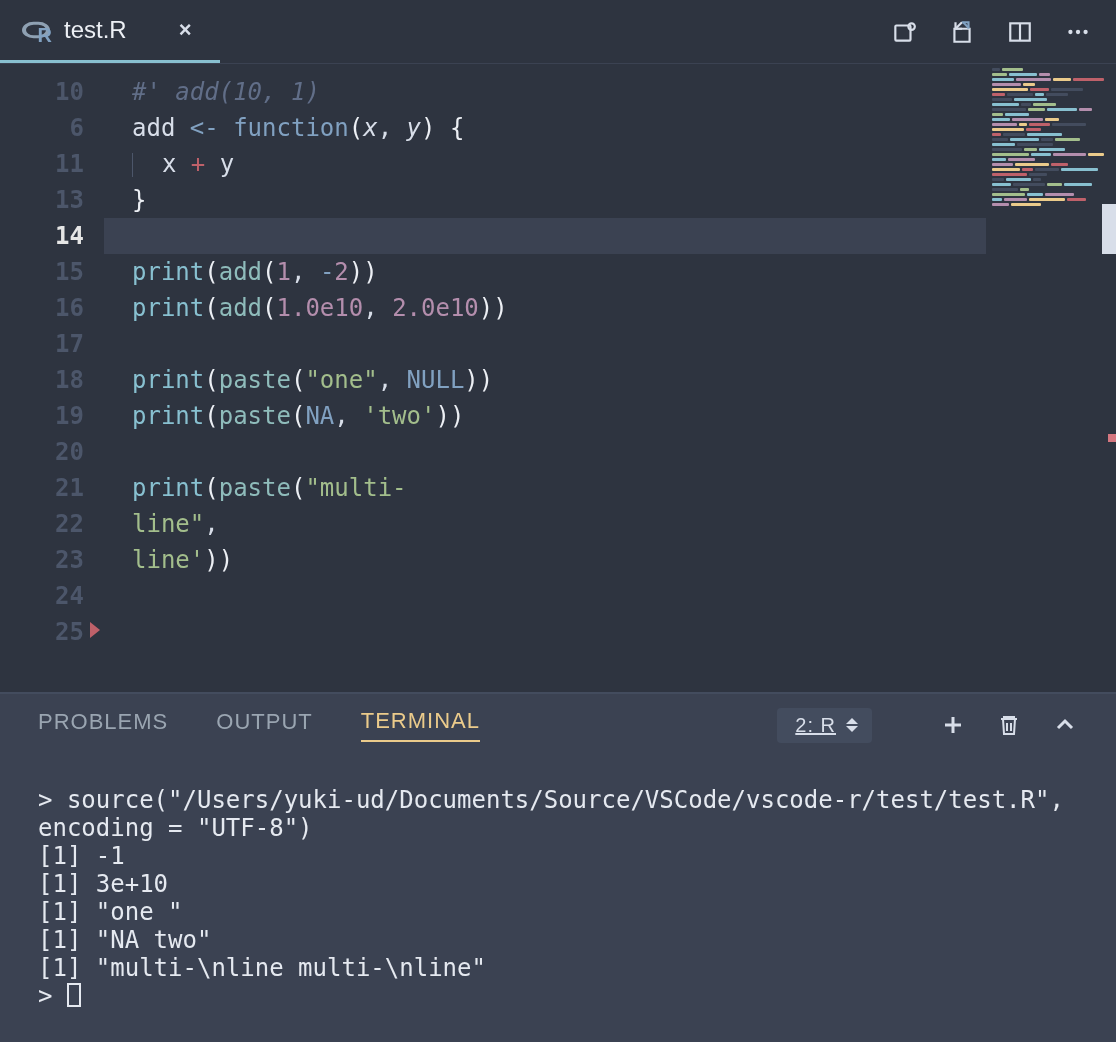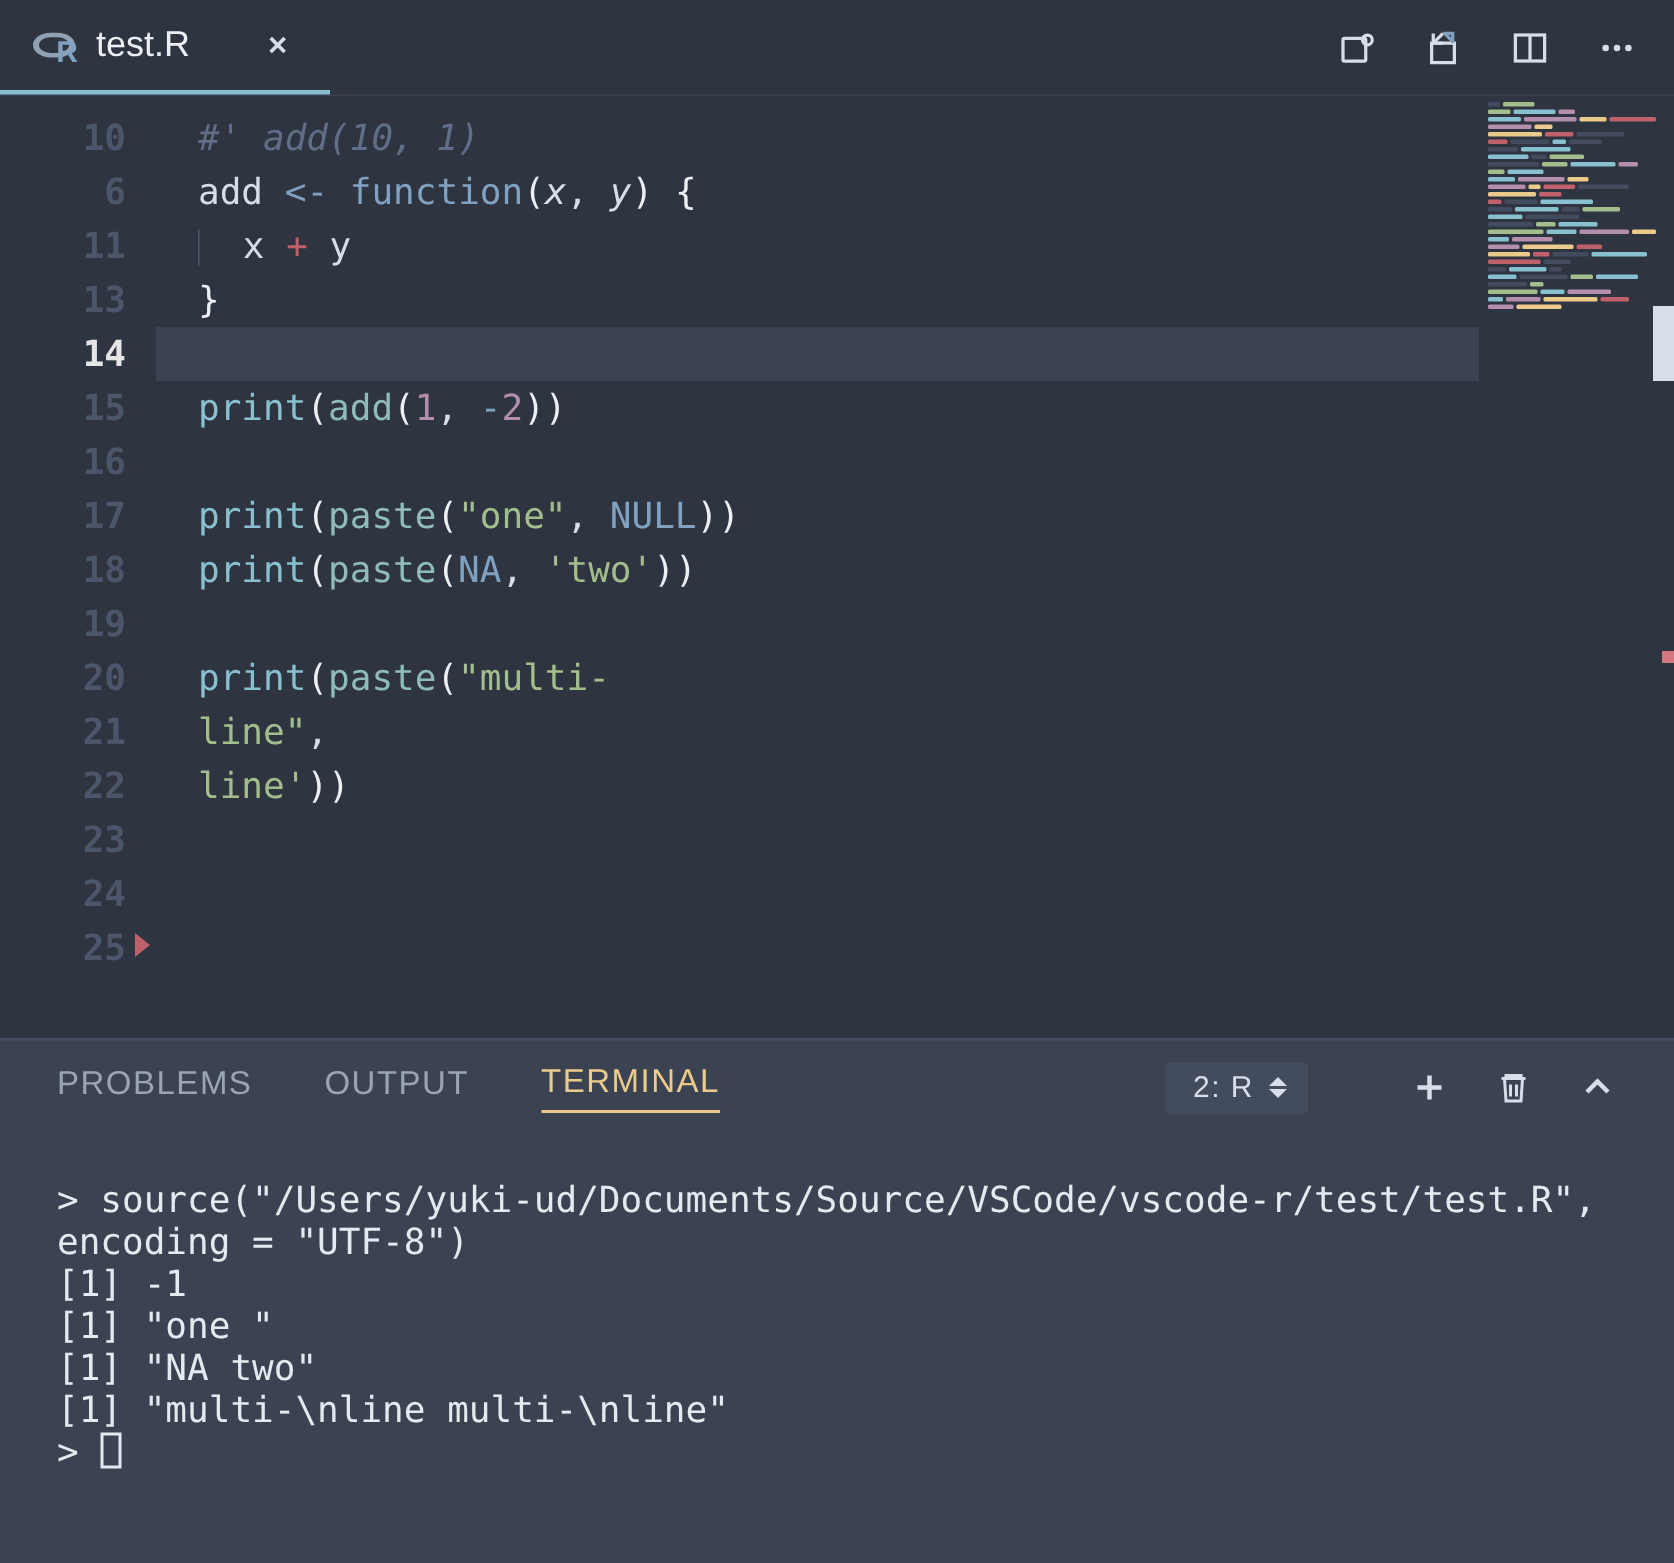--- a/index.html
+++ b/index.html
@@ -171,20 +171,21 @@
   }
   .ptab{ cursor:pointer; padding-bottom:6px;}
   .ptab.active{ color:#ebcb8b; border-bottom:2px solid #ebcb8b;}
   .panel-tabs .spacer{ flex:1;}
   .term-select{
     display:flex; align-items:center; gap:10px;
     background:#434c5e; color:#d8dee9;
     font-size:20px; letter-spacing:1px;
     padding:6px 14px 6px 18px; border-radius:4px;
     cursor:pointer;
+    text-decoration:underline;
   }
   .term-select .caret{
     display:flex; flex-direction:column; gap:2px;
   }
   .term-select .caret span{
     width:0;height:0;
     border-left:6px solid transparent;
     border-right:6px solid transparent;
   }
   .term-select .caret .up{ border-bottom:6px solid #d8dee9;}
@@ -274,20 +275,21 @@
       <div class="ln">24</div>
       <div class="ln">25</div>
     </div>
   <div class="code" id="code">
       <div class="row"><span class="c-comment">#' add(10, 1)</span></div>
       <div class="row"><span class="c-ident">add</span><span> </span><span class="c-op">&lt;-</span><span> </span><span class="c-kw">function</span><span class="c-paren">(</span><span class="c-param">x</span><span>, </span><span class="c-param">y</span><span class="c-paren">)</span><span> </span><span class="c-brace">{</span></div>
       <div class="row"><span class="indent-guide"></span><span class="c-ident">  x</span><span> </span><span class="c-op-red">+</span><span> </span><span class="c-ident">y</span></div>
       <div class="row"><span class="c-brace">}</span></div>
       <div class="row cur"></div>
       <div class="row"><span class="c-func">print</span><span class="c-paren">(</span><span class="c-builtin">add</span><span class="c-paren">(</span><span class="c-num">1</span><span>, </span><span class="c-op">-</span><span class="c-num">2</span><span class="c-paren">)</span><span class="c-paren">)</span></div>
+      <div class="row"><span class="c-func">print</span><span class="c-paren">(</span><span class="c-builtin">add</span><span class="c-paren">(</span><span class="c-num">1.0e10</span><span>, </span><span class="c-num">2.0e10</span><span class="c-paren">)</span><span class="c-paren">)</span></div>
       <div class="row"></div>
       <div class="row"><span class="c-func">print</span><span class="c-paren">(</span><span class="c-builtin">paste</span><span class="c-paren">(</span><span class="c-str">"one"</span><span>, </span><span class="c-kw">NULL</span><span class="c-paren">)</span><span class="c-paren">)</span></div>
       <div class="row"><span class="c-func">print</span><span class="c-paren">(</span><span class="c-builtin">paste</span><span class="c-paren">(</span><span class="c-kw">NA</span><span>, </span><span class="c-str">'two'</span><span class="c-paren">)</span><span class="c-paren">)</span></div>
       <div class="row"></div>
       <div class="row"><span class="c-func">print</span><span class="c-paren">(</span><span class="c-builtin">paste</span><span class="c-paren">(</span><span class="c-str">"multi-</span></div>
       <div class="row"><span class="c-str">line"</span><span>,</span></div>
       <div class="row"><span class="c-str">line'</span><span class="c-paren">)</span><span class="c-paren">)</span></div>
       <div class="row"></div>
     </div>
   <div class="cursor-triangle"></div>
@@ -471,14 +473,14 @@
             <line x1="14" y1="10" x2="14" y2="18"></line>
         </svg>
       </span>
       <span class="picon">
         <svg viewBox="0 0 24 24" stroke="currentColor" stroke-width="3" fill="none">
           <polyline points="5,15 12,8 19,15"></polyline>
         </svg>
       </span>
     </span>
   </div>
-  <div class="term-out" id="termout"><div></div><div>&gt; source("/Users/yuki-ud/Documents/Source/VSCode/vscode-r/test/test.R", encoding = "UTF-8")</div><div>[1] -1</div><div>[1] "one "</div><div>[1] "NA two"</div><div>[1] "multi-\nline multi-\nline"</div><div>&gt; <span class="term-cursor"></span></div></div>
+  <div class="term-out" id="termout"><div></div><div>&gt; source("/Users/yuki-ud/Documents/Source/VSCode/vscode-r/test/test.R", encoding = "UTF-8")</div><div>[1] -1</div><div>[1] 3e+10</div><div>[1] "one "</div><div>[1] "NA two"</div><div>[1] "multi-\nline multi-\nline"</div><div>&gt; <span class="term-cursor"></span></div></div>
 </div>
 
 </body></html>

